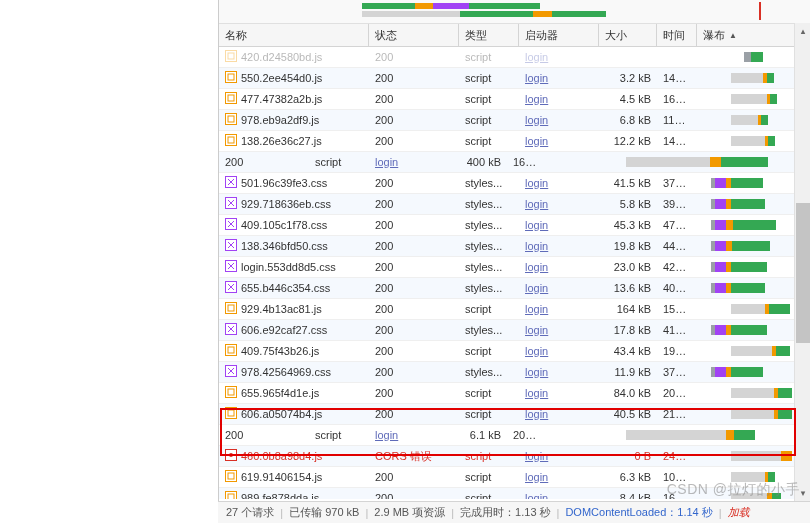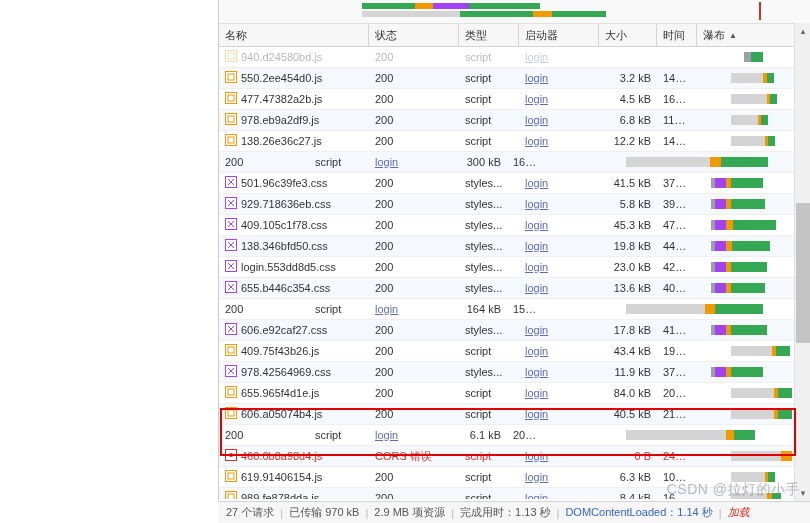--- a/index.html
+++ b/index.html
@@ -79,21 +79,21 @@
       </div>
   </div>
 
   <div class="rows" id="rows">
       <div class="row">
     <div class="cell cell-name " style="opacity:0.35;">
       <span><svg class="file-icon" viewBox="0 0 12 12">
               <rect x="0.5" y="0.5" width="11" height="11" fill="#fff" stroke="#f29900"></rect>
               <rect x="3" y="3" width="6" height="6" fill="none" stroke="#f29900"></rect>
             </svg></span>
-      <span>940.d24580bd.js</span>
+      <span>420.d24580bd.js</span>
     </div>
     <div class="cell cell-status " style="opacity:0.35;">200</div>
     <div class="cell cell-type " style="opacity:0.35;">script</div>
     <div class="cell cell-initiator " style="opacity:0.35;">login</div>
     <div class="cell cell-size " style="opacity:0.35;"></div>
     <div class="cell cell-time " style="opacity:0.35;"></div>
     <div class="cell cell-waterfall">
           <span class="wf-seg" style="left:42%;width:6%;background:#9aa0a6;"></span>
           <span class="wf-seg" style="left:48%;width:10%;background:#34a853;"></span>
         </div>
@@ -171,21 +171,21 @@
     <div class="cell cell-waterfall">
           <span class="wf-seg" style="left:30%;width:30%;background:#d4d4d4;"></span>
           <span class="wf-seg" style="left:60%;width:3%;background:#f29900;"></span>
           <span class="wf-seg" style="left:63%;width:6%;background:#34a853;"></span>
         </div>
       </div>
       <div class="row alt">
     <div class="cell cell-status " style="">200</div>
     <div class="cell cell-type " style="">script</div>
     <div class="cell cell-initiator " style="">login</div>
-    <div class="cell cell-size " style="">300 kB</div>
+    <div class="cell cell-size " style="">400 kB</div>
     <div class="cell cell-time " style="">160 ...</div>
     <div class="cell cell-waterfall">
           <span class="wf-seg" style="left:30%;width:32%;background:#d4d4d4;"></span>
           <span class="wf-seg" style="left:62%;width:4%;background:#f29900;"></span>
           <span class="wf-seg" style="left:66%;width:18%;background:#34a853;"></span>
         </div>
       </div>
       <div class="row">
     <div class="cell cell-name " style="">
       <span><svg class="file-icon" viewBox="0 0 12 12">
@@ -300,20 +300,27 @@
     <div class="cell cell-size " style="">13.6 kB</div>
     <div class="cell cell-time " style="">400 ...</div>
     <div class="cell cell-waterfall">
           <span class="wf-seg" style="left:12%;width:4%;background:#9aa0a6;"></span>
           <span class="wf-seg" style="left:16%;width:10%;background:#a142f4;"></span>
           <span class="wf-seg" style="left:26%;width:4%;background:#f29900;"></span>
           <span class="wf-seg" style="left:30%;width:30%;background:#34a853;"></span>
         </div>
       </div>
       <div class="row">
+    <div class="cell cell-name " style="">
+      <span><svg class="file-icon" viewBox="0 0 12 12">
+              <rect x="0.5" y="0.5" width="11" height="11" fill="#fff" stroke="#f29900"></rect>
+              <rect x="3" y="3" width="6" height="6" fill="none" stroke="#f29900"></rect>
+            </svg></span>
+      <span>929.4b13ac81.js</span>
+    </div>
     <div class="cell cell-status " style="">200</div>
     <div class="cell cell-type " style="">script</div>
     <div class="cell cell-initiator " style="">login</div>
     <div class="cell cell-size " style="">164 kB</div>
     <div class="cell cell-time " style="">152 ...</div>
     <div class="cell cell-waterfall">
           <span class="wf-seg" style="left:30%;width:30%;background:#d4d4d4;"></span>
           <span class="wf-seg" style="left:60%;width:4%;background:#f29900;"></span>
           <span class="wf-seg" style="left:64%;width:18%;background:#34a853;"></span>
         </div>

